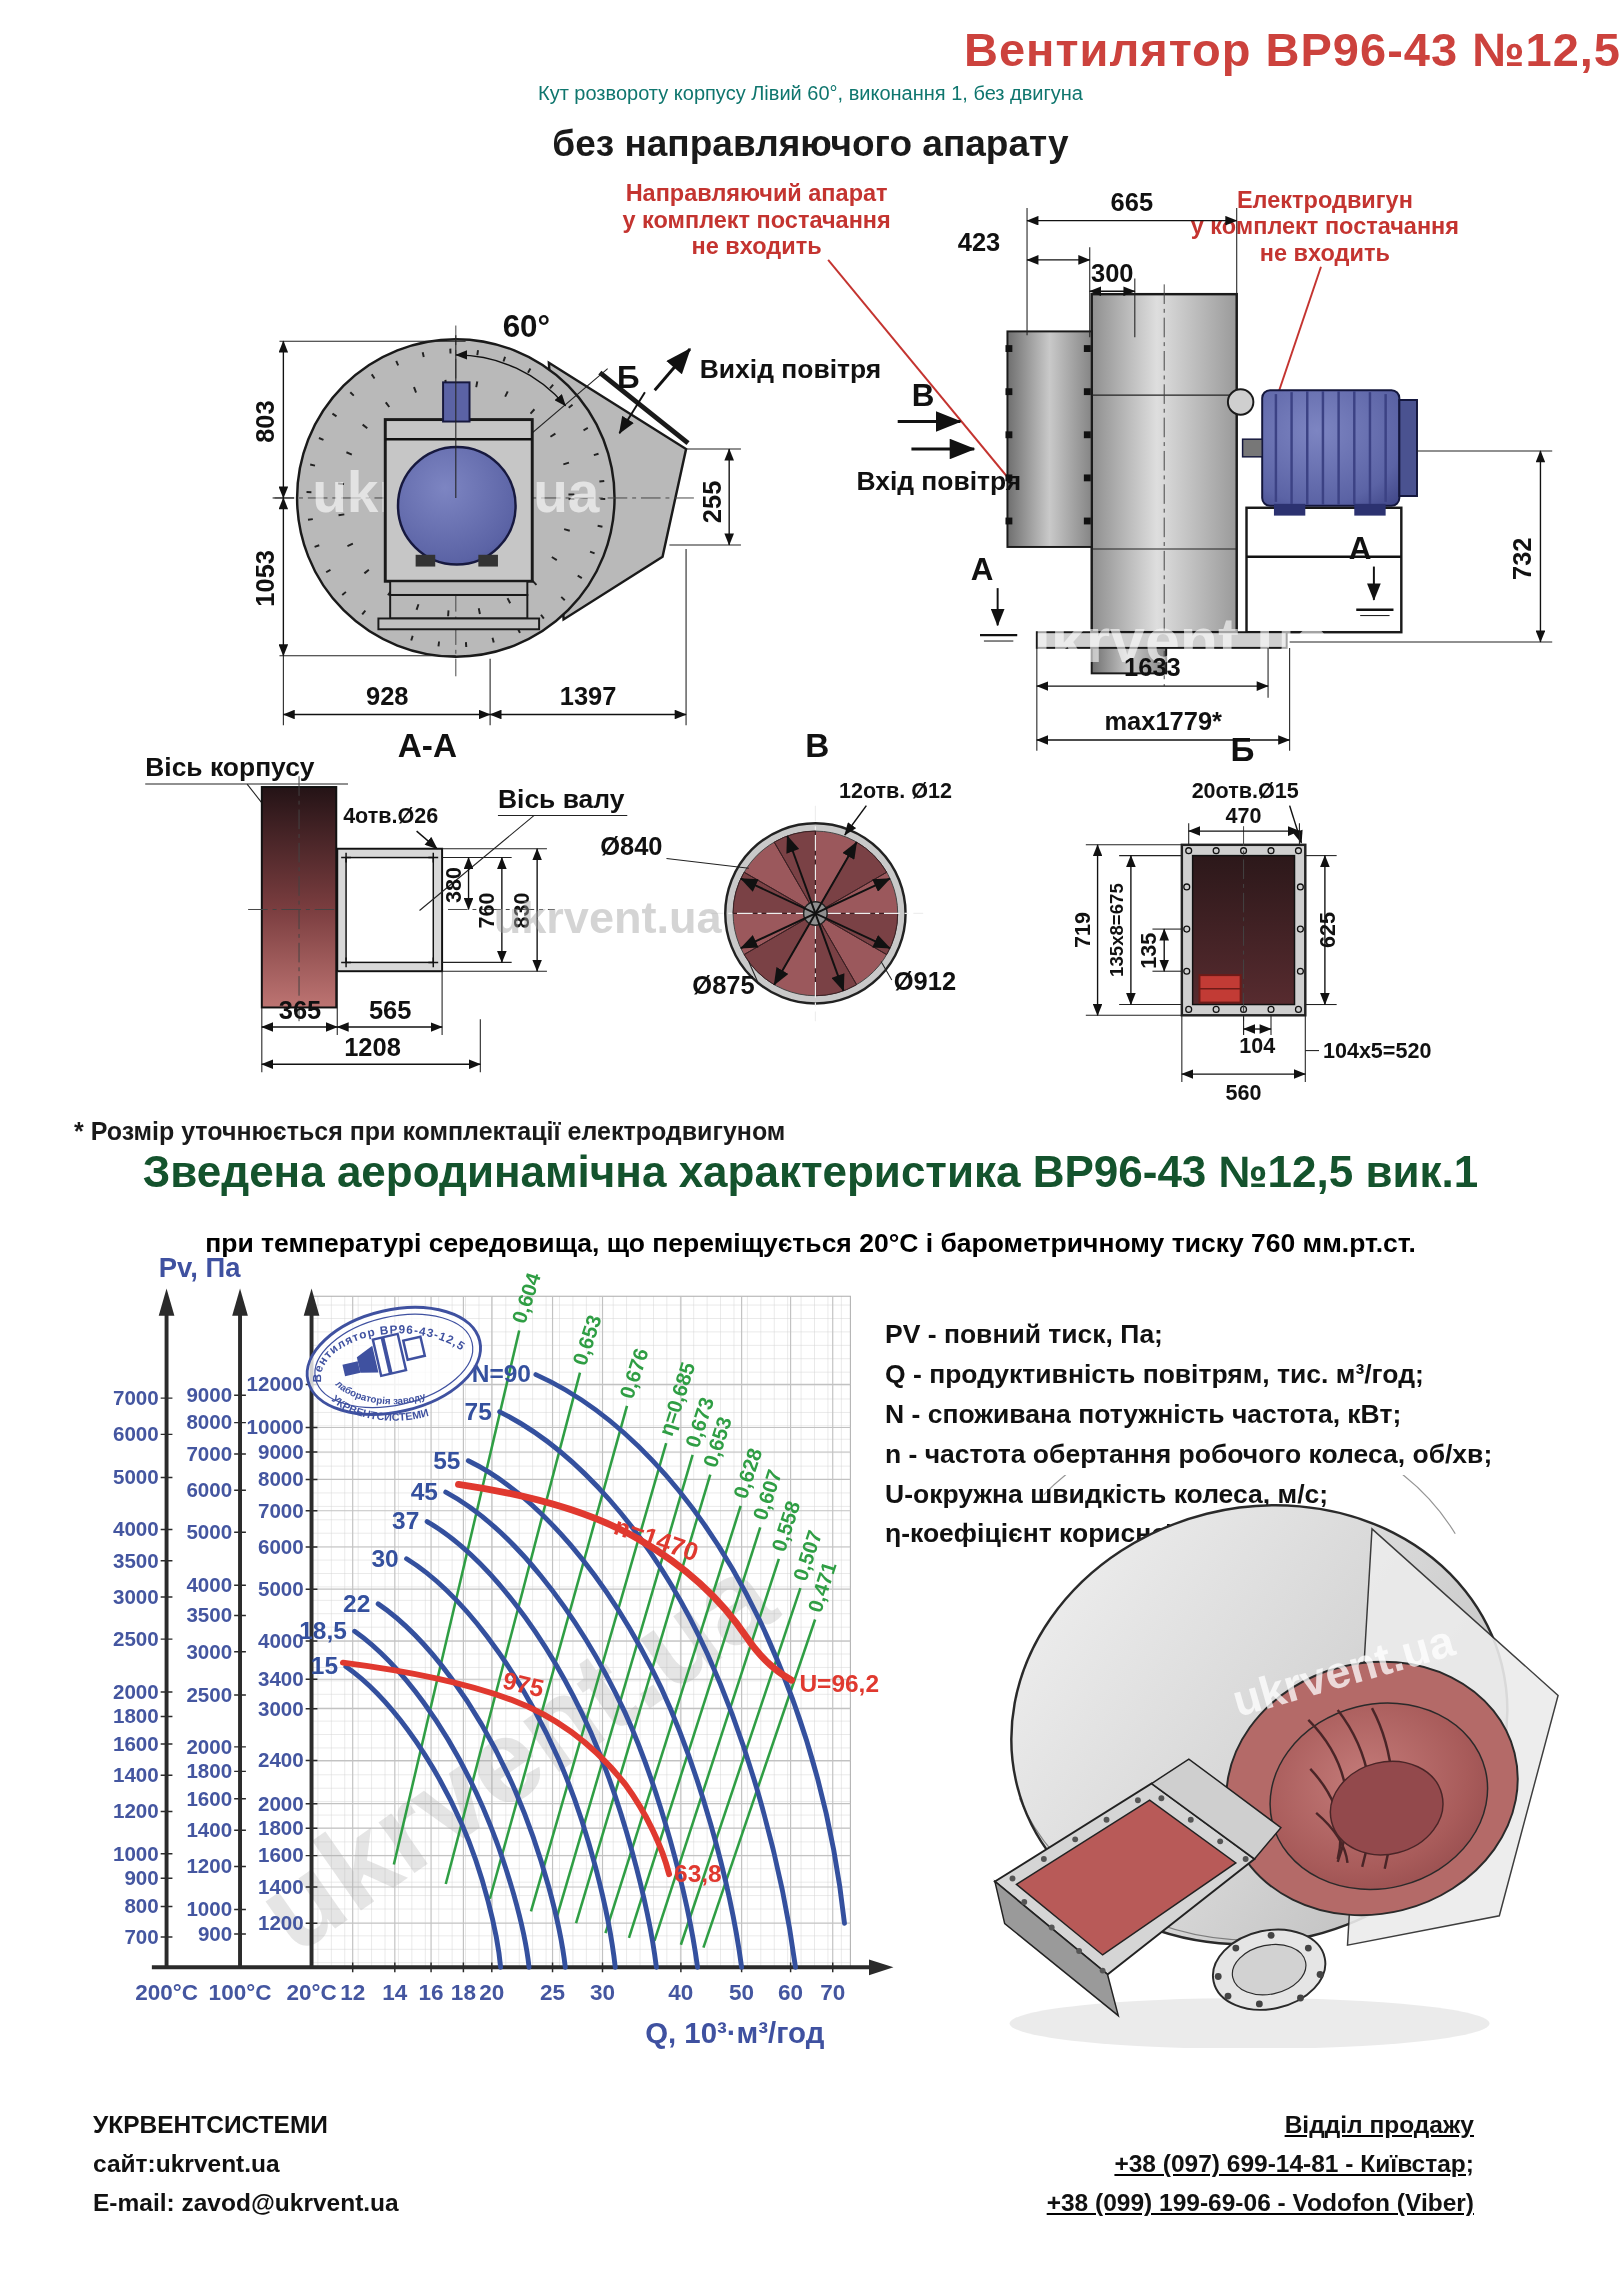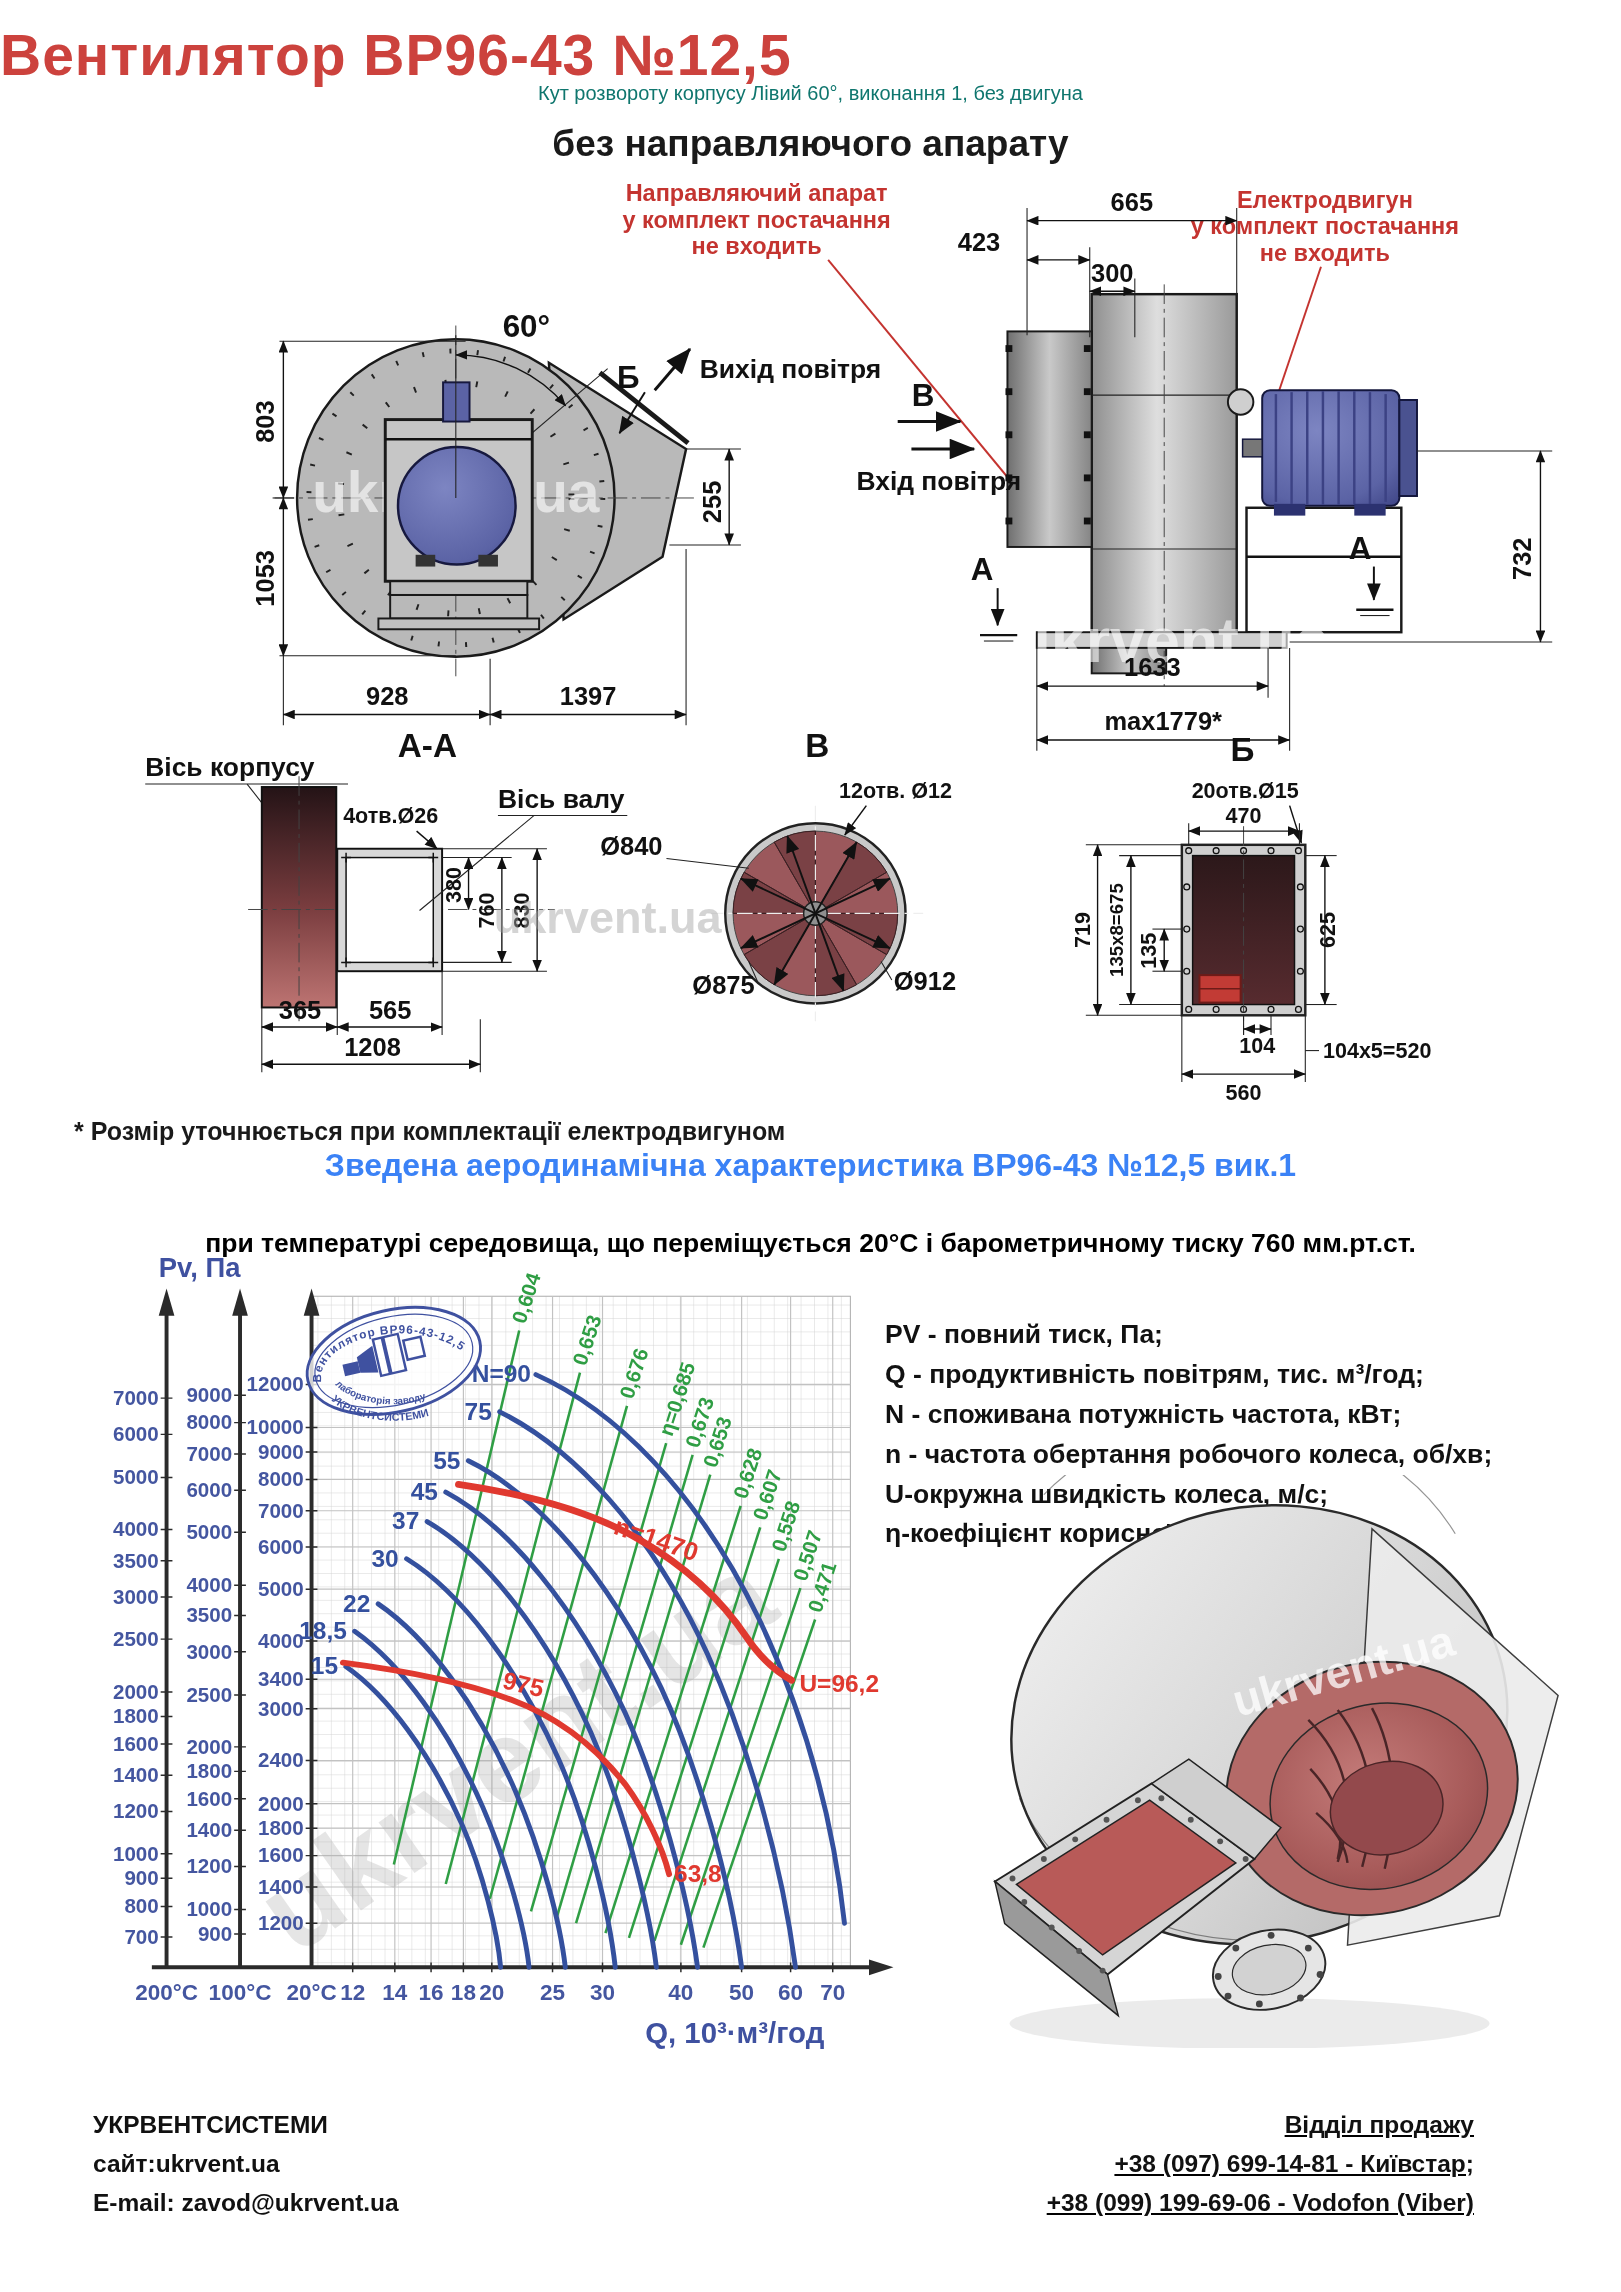--- a/index.html
+++ b/index.html
@@ -1,23 +1,23 @@
 <!DOCTYPE html>
 <html><head>
 <meta charset="utf-8">
 <style>
   html,body{margin:0;padding:0;background:#888;}
   .page{position:relative;width:1621px;height:2293px;background:#fff;overflow:hidden;
         font-family:"Liberation Sans",sans-serif;}
   .abs{position:absolute;}
-  .page-title{top:21.6px;left:0;width:100%;text-align:left;font-size:57px;font-weight:700;color:#cc423d;letter-spacing:1px;}
+  .page-title{top:21.6px;left:0;width:100%;text-align:right;font-size:47px;font-weight:700;color:#cc423d;letter-spacing:1px;}
   .page-sub1{top:82px;left:0;width:100%;text-align:center;font-size:20px;font-weight:400;color:#0f766e;}
   .page-sub2{top:123px;left:0;width:100%;text-align:center;font-size:37px;font-weight:700;color:#1a1a1a;}
   .footnote{top:1117px;left:74px;font-size:25px;font-weight:700;color:#1a1a1a;}
-  .chart-title{top:1147px;left:0;width:100%;text-align:center;font-size:32px;font-weight:700;color:#3b82f6;}
+  .chart-title{top:1147px;left:0;width:100%;text-align:center;font-size:44px;font-weight:700;color:#14532d;}
   .chart-sub{top:1192px;left:0;width:100%;text-align:center;font-size:26.5px;font-weight:700;color:#000000;margin-top:36px;}
   .legend{top:1318px;left:885px;width:725px;}
   .legend p{margin:0 0 6.9px 0;font-size:26.5px;font-weight:600;color:#111;line-height:33px;}
   .footer-left{top:2105px;left:93px;}
   .footer-left div{font-size:24.5px;font-weight:600;color:#111;line-height:39px;}
   .footer-right{top:2105px;right:147px;text-align:right;text-decoration:underline;}
   .footer-right div{font-size:24.5px;font-weight:600;color:#111;line-height:39px;}
 
   
   .ln{stroke:#111;stroke-width:2.5;fill:none}

